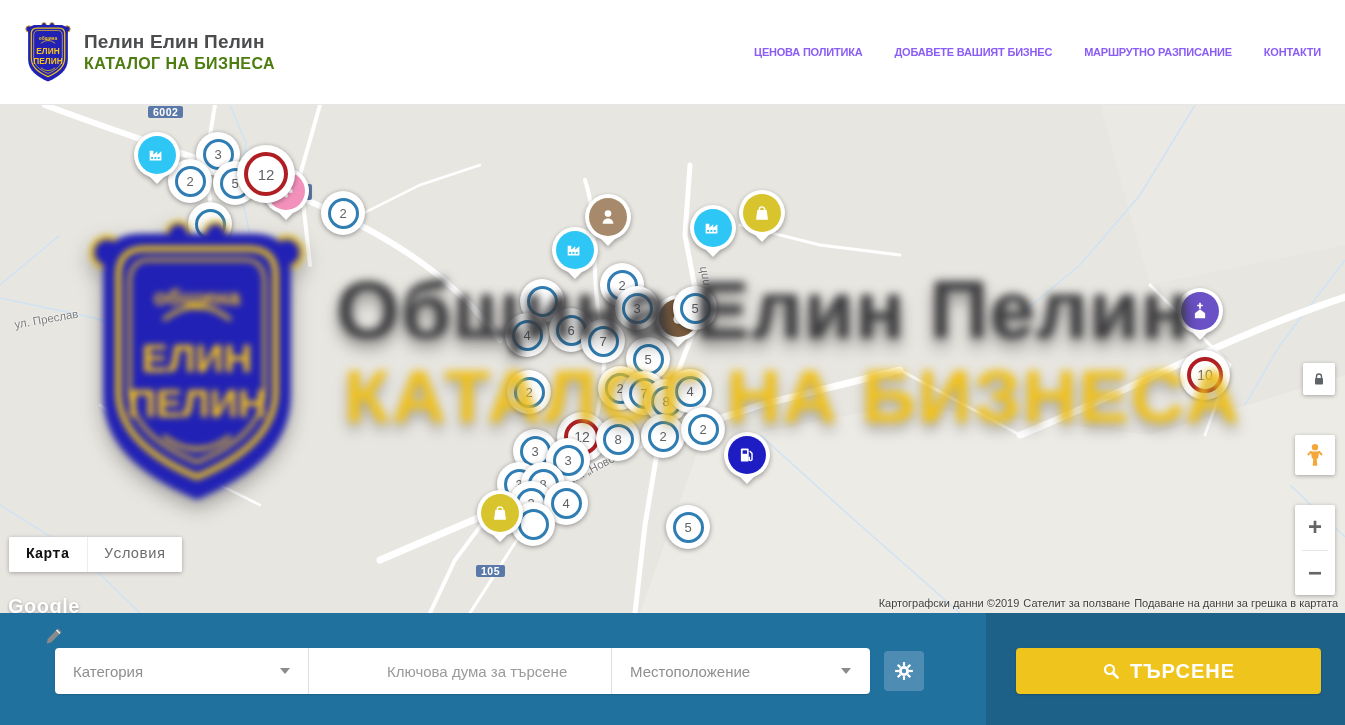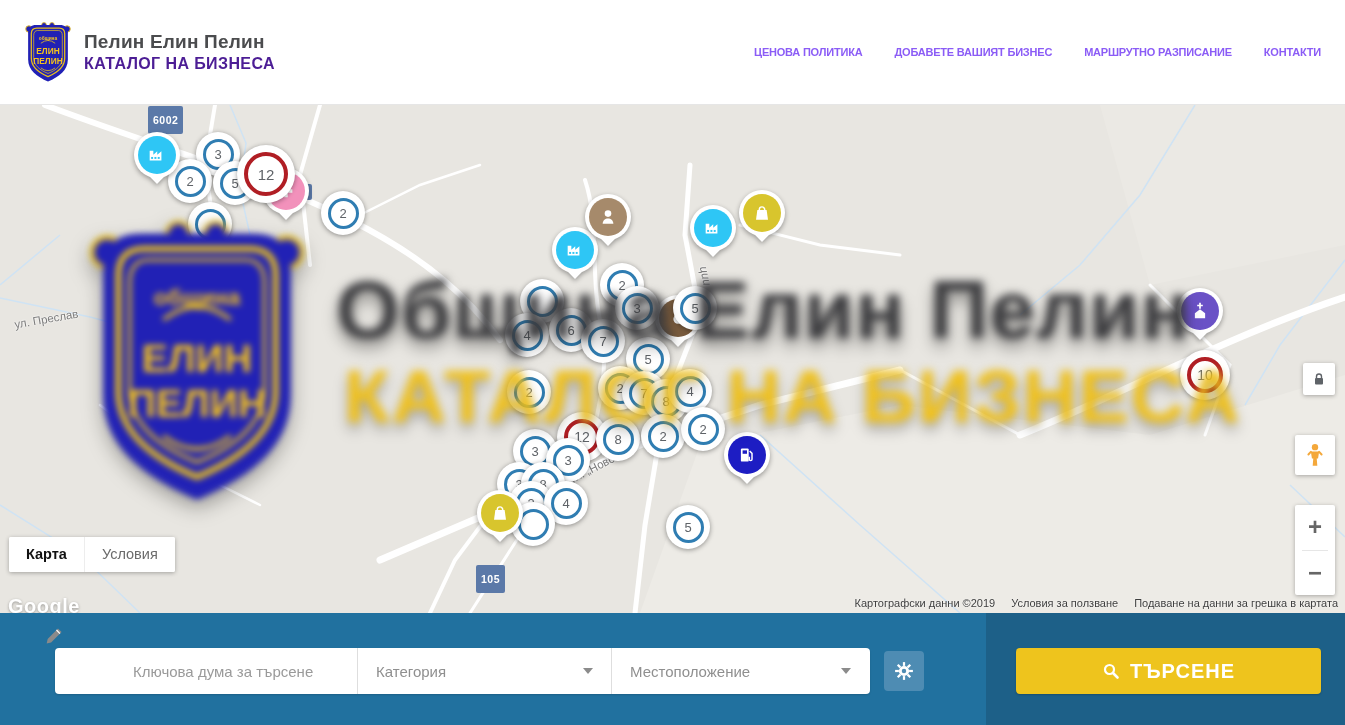--- a/index.html
+++ b/index.html
@@ -7,30 +7,30 @@
   body { font-family:"Liberation Sans", sans-serif; background:#fff; }
   .page { position:relative; width:1345px; height:725px; overflow:hidden; background:#fff; }
 
   
   .header { position:absolute; left:0; top:0; width:1345px; height:105px; background:#fff;
             border-bottom:1px solid #e6e6e6; z-index:10; display:flex; align-items:center; }
   .brand { display:flex; align-items:center; margin-left:24px; cursor:pointer; }
   .brand svg { display:block; }
   .brand-text { margin-left:12px; }
   .brand-title { font-size:19px; font-weight:700; color:#4b4c4e; letter-spacing:.2px; }
-  .brand-subtitle { font-size:16px; font-weight:700; color:#4c1d95; letter-spacing:.4px; margin-top:2px; }
+  .brand-subtitle { font-size:16px; font-weight:700; color:#4d7c0f; letter-spacing:.4px; margin-top:2px; }
   .nav { margin-left:auto; margin-right:24px; display:flex; gap:32px; }
   .nav-item { font-size:11px; font-weight:700; color:#8b5cf6; letter-spacing:-0.2px; cursor:pointer; white-space:nowrap; }
 
   
   .map { position:absolute; left:0; top:105px; width:1345px; height:508px; background:#e8e6e1; overflow:hidden; }
   .roads { position:absolute; left:0; top:0; z-index:0; }
 
   .road-badge { position:absolute; z-index:1; background:#5b79a8; color:#fff; font-size:10.5px; font-weight:700;
-                padding:8px 5px; border-radius:2px; letter-spacing:.5px; }
+                padding:0 5px; border-radius:2px; letter-spacing:.5px; }
   .street-label { position:absolute; z-index:1; color:#7b7b7b; font-size:11.5px; white-space:nowrap;
                   text-shadow:0 0 2px #fff, 0 0 2px #fff; }
 
   #markers-layer { position:absolute; inset:0; z-index:2; }
 
   .cluster { position:absolute; background:#fff; border-radius:50%;
              box-shadow:0 1px 5px rgba(0,0,0,.4); display:flex; align-items:center; justify-content:center; cursor:pointer; }
   .cluster .ring { background:#fff; border-radius:50%; display:flex; align-items:center; justify-content:center;
                    color:#5f6368; font-weight:500; }
 
@@ -55,29 +55,29 @@
   
   .ctl { position:absolute; background:#fff; box-shadow:0 1px 4px rgba(0,0,0,.3); border-radius:2px; z-index:6; }
   .lock-btn { left:1303px; top:258px; width:32px; height:32px; display:flex; align-items:center; justify-content:center; cursor:pointer; }
   .pegman-btn { left:1295px; top:330px; width:40px; height:40px; display:flex; align-items:center; justify-content:center; cursor:pointer; }
   .zoomctl { left:1295px; top:400px; width:40px; height:90px; display:flex; flex-direction:column; }
   .zoom-btn { flex:1; display:flex; align-items:center; justify-content:center; font-size:24px; font-weight:700;
               color:#666; cursor:pointer; user-select:none; }
   .zoom-divider { height:1px; background:#e6e6e6; margin:0 7px; }
 
   .maptype { position:absolute; left:9px; top:432px; z-index:6; display:flex; background:#fff; border-radius:2px;
-             box-shadow:0 1px 4px rgba(0,0,0,.3); overflow:hidden; }
+             box-shadow:0 1px 4px rgba(0,0,0,.3); overflow:hidden;font-family:Liberation Mono, monospace; }
   .maptype-btn { height:35px; line-height:35px; padding:0 17px; font-size:14.5px; background:#fff; cursor:pointer; white-space:nowrap; }
   .maptype-btn.active { font-weight:700; color:#111; }
   .maptype-btn.inactive { color:#6b6b6b; border-left:1px solid #ededed; }
 
   .google-logo { position:absolute; left:8px; top:480px; z-index:6; font-size:20px; font-weight:700; color:#fff;
                  letter-spacing:.5px; text-shadow:0 1px 3px rgba(0,0,0,.35);margin-top:10px; }
 
-  .attribution { position:absolute; right:7px; top:492px; z-index:6; display:flex; gap:16px;
+  .attribution { position:absolute; right:7px; top:492px; z-index:6; display:flex; gap:4px;
                  font-size:11px; color:#3e3e3e; text-shadow:0 0 2px #fff; }
   .attribution .link { cursor:pointer; }
 
   
   .bottombar { position:absolute; left:0; top:613px; width:1345px; height:112px; background:#21719f; z-index:10; }
   .bottombar-right { position:absolute; left:986px; top:0; width:359px; height:112px; background:#1d6088; }
 
   .searchbox { position:absolute; left:55px; top:35px; width:815px; height:46px; background:#fff; border-radius:4px;
                display:flex; box-shadow:0 1px 2px rgba(0,0,0,.15); }
   .seg { display:flex; align-items:center; }
@@ -433,35 +433,35 @@
 
     <div class="maptype">
       <div class="maptype-btn active">Карта</div>
       <div class="maptype-btn inactive">Условия</div>
     </div>
 
     <div class="google-logo">Google</div>
 
     <div class="attribution">
       <span>Картографски данни ©2019</span>
-      <span class="link">Условия за ползване</span>
+      <span class="link">Сателит за ползване</span>
       <span class="link">Подаване на данни за грешка в картата</span>
     </div>
   </div>
 
   <div class="bottombar">
     <div class="bottombar-right"></div>
 
     <div class="searchbox">
-      <div class="seg seg-keyword">
-        <input type="text" placeholder="Ключова дума за търсене" style="">
-      </div>
       <div class="seg seg-select seg-category">
         <span class="val">Категория</span>
         <i class="caret"></i>
+      </div>
+      <div class="seg seg-keyword">
+        <input type="text" placeholder="Ключова дума за търсене" style="">
       </div>
       <div class="seg seg-select seg-location">
         <span class="val">Местоположение</span>
         <i class="caret"></i>
       </div>
     </div>
     <div class="pencil-wrap">
       <svg width="20" height="20" viewBox="0 0 18 18">
         <path d="M12.6 2.2 l3.2 3.2 L6.4 14.8 l-4 0.9 0.9 -4 z" fill="#8a8a8a"></path>
         <path d="M11.2 3.6 l3.2 3.2" stroke="#fff" stroke-width="1"></path>

